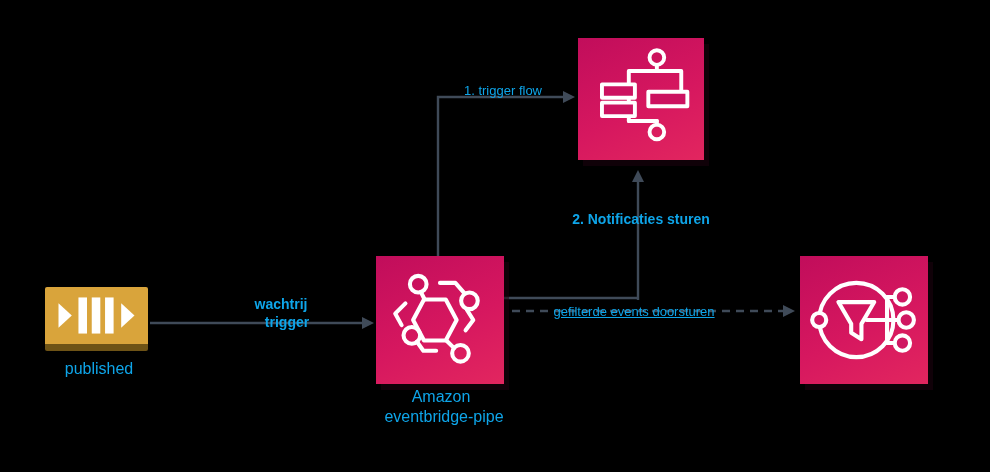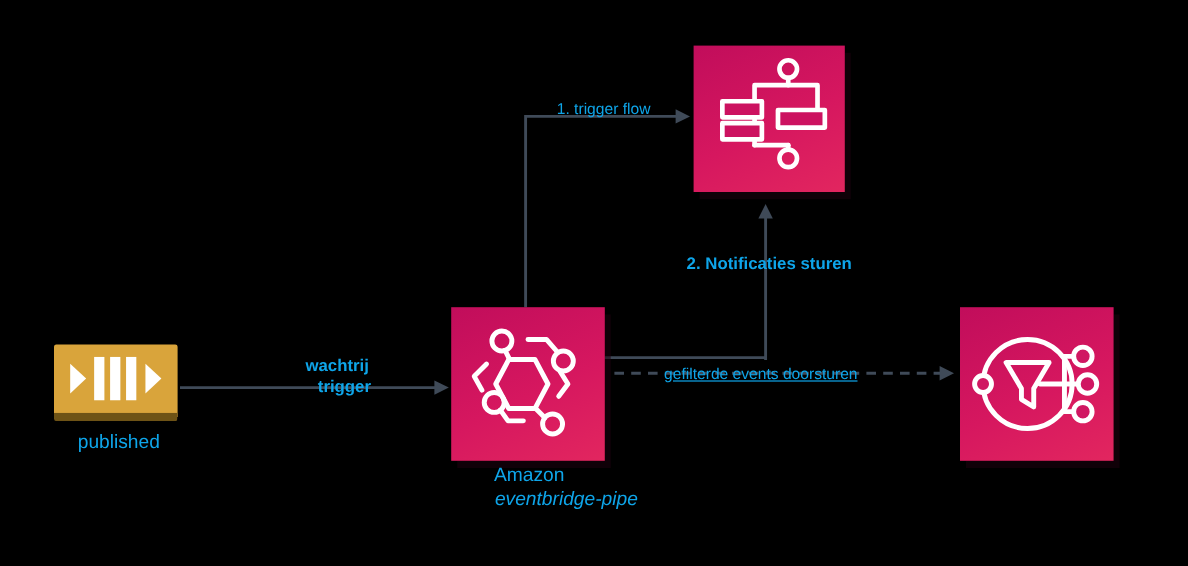--- a/index.html
+++ b/index.html
@@ -72,21 +72,21 @@
       <circle cx="73" cy="35" r="6.5"></circle>
       <polyline points="71,42 76,50 70,58"></polyline>
       <line x1="55" y1="66" x2="61" y2="72"></line>
       <circle cx="66" cy="76" r="6.5"></circle>
       <circle cx="28" cy="62" r="6.5"></circle>
       <polyline points="32,67 37,74 47,74"></polyline>
       <polyline points="23,37 15,45 20,54"></polyline>
     </svg>
   </div>
   <div class="lbl caption" style="left:441px;top:388px;">Amazon</div>
-  <div class="lbl caption" style="left:472px;top:408px;font-style:italic;">eventbridge-pipe</div>
+  <div class="lbl caption" style="left:444px;top:408px;">eventbridge-pipe</div>
 
   <div class="node pink" style="left:578px;top:38px;width:126px;height:122px;">
     <svg viewBox="0 0 100 100" stroke="#ffffff" stroke-width="3.2" fill="none" stroke-linejoin="round" stroke-linecap="round">
       <line x1="63" y1="22" x2="63" y2="27"></line>
       <path d="M40,68 L40,27 L83,27 L83,44"></path>
       <line x1="40" y1="68" x2="63" y2="68"></line>
       <line x1="63" y1="68" x2="63" y2="71"></line>
       <rect x="18" y="38" width="27" height="11" fill="#cc1260"></rect>
       <rect x="18" y="53" width="27" height="11" fill="#cc1260"></rect>
       <rect x="56" y="44" width="32" height="12" fill="#cc1260"></rect>

